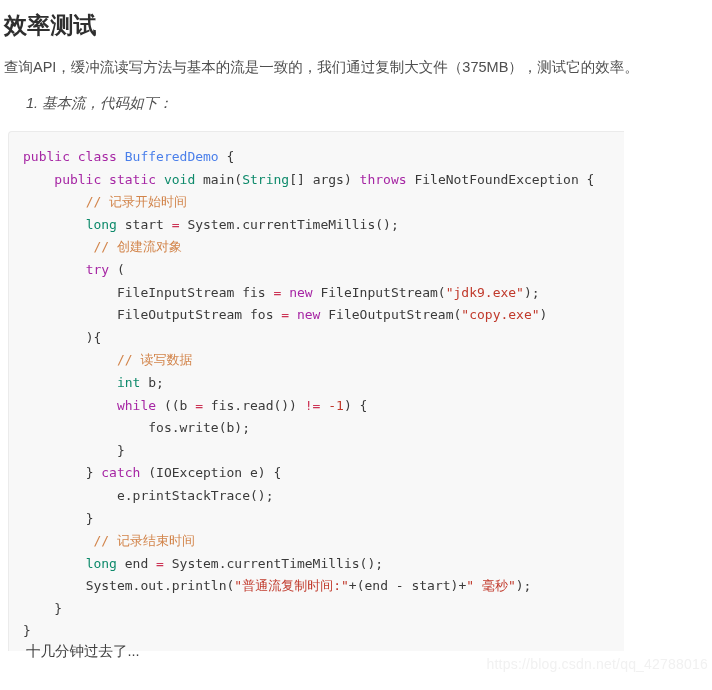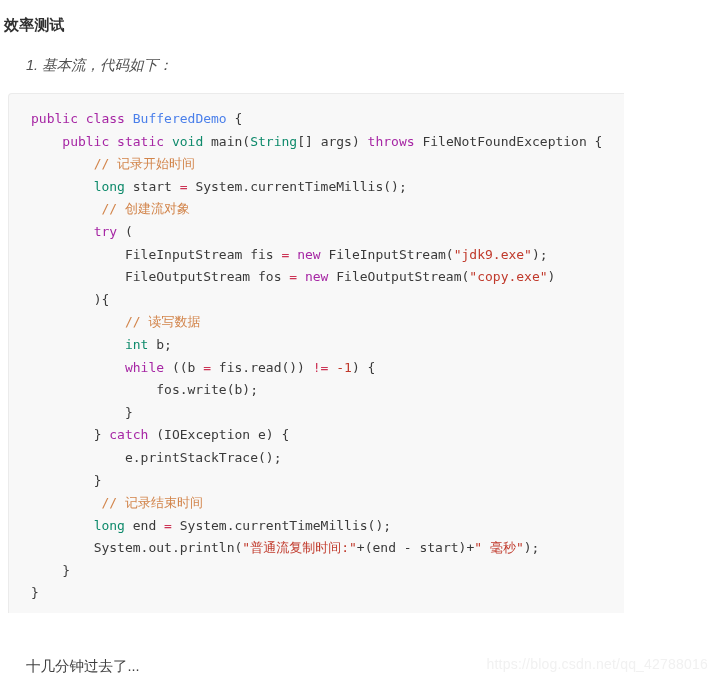--- a/index.html
+++ b/index.html
@@ -20,21 +20,21 @@
     position: relative;
     width: 712px;
     height: 690px;
     box-sizing: border-box;
   }
 
   
   .article-heading {
     margin: 0;
     padding: 10px 0 0 4px;
-    font-size: 15px;
+    font-size: 23px;
     font-weight: bold;
     color: #2f2f2f;
     letter-spacing: 0.2px;
     line-height: 30px;
   }
 
   
   .para {
     margin: 0;
     padding: 16px 0 0 4px;
@@ -56,21 +56,21 @@
   
   .code-block {
     margin: 17px 0 0 8px;
     width: 616px;
     box-sizing: border-box;
     background: #f8f8f8;
     border: 1px solid #ebebeb;
     border-right: none;
     border-bottom: none;
     border-radius: 4px 0 0 0;
-    padding: 14px 0 8px 8px;
+    padding: 14px 0 8px 0;
     overflow: hidden;
   }
 
   pre.code {
     margin: 0;
     padding: 0 0 0 14px;
     font-family: "DejaVu Sans Mono", "Liberation Mono", monospace;
     font-size: 13px;
     line-height: 22.6px;
     color: #3a3a3a;
@@ -85,21 +85,21 @@
   .str  { color: #c0392b; }   
   .cmt  { color: #d2844a; }   
   .op   { color: #cc3355; }   
   .num  { color: #c0392b; }   
   .pln  { color: #3a3a3a; }
 
   
   .tail-para {
     position: absolute;
     left: 26px;
-    bottom: 13px;
+    bottom: 28px;
     margin: 0;
     font-size: 14.5px;
     line-height: 22px;
     color: #3f3f3f;
   }
 
   
   .watermark {
     position: absolute;
     right: 4px;
@@ -112,20 +112,21 @@
     pointer-events: none;
   }
 </style>
 </head>
 <body>
 
 <div class="page">
 
   <h1 class="article-heading">效率测试</h1>
 
+  <p class="para">查询API，缓冲流读写方法与基本的流是一致的，我们通过复制大文件（375MB），测试它的效率。</p>
 
   <p class="para-list">1. 基本流，代码如下：</p>
 
   <div class="code-block">
     <pre class="code"><span><span class="kw">public</span><span class="pln"> </span><span class="kw">class</span><span class="pln"> </span><span class="cls">BufferedDemo</span><span class="pln"> {</span></span>
 <span>    <span class="kw">public</span><span class="pln"> </span><span class="kw">static</span><span class="pln"> </span><span class="typ">void</span><span class="pln"> main(</span><span class="typ">String</span><span class="pln">[] args) </span><span class="kw">throws</span><span class="pln"> FileNotFoundException {</span></span>
 <span>        <span class="cmt">// 记录开始时间</span></span>
 <span>        <span class="typ">long</span><span class="pln"> start </span><span class="op">=</span><span class="pln"> System.currentTimeMillis();</span></span>
 <span>         <span class="cmt">// 创建流对象</span></span>
 <span>        <span class="kw">try</span><span class="pln"> (</span></span>

